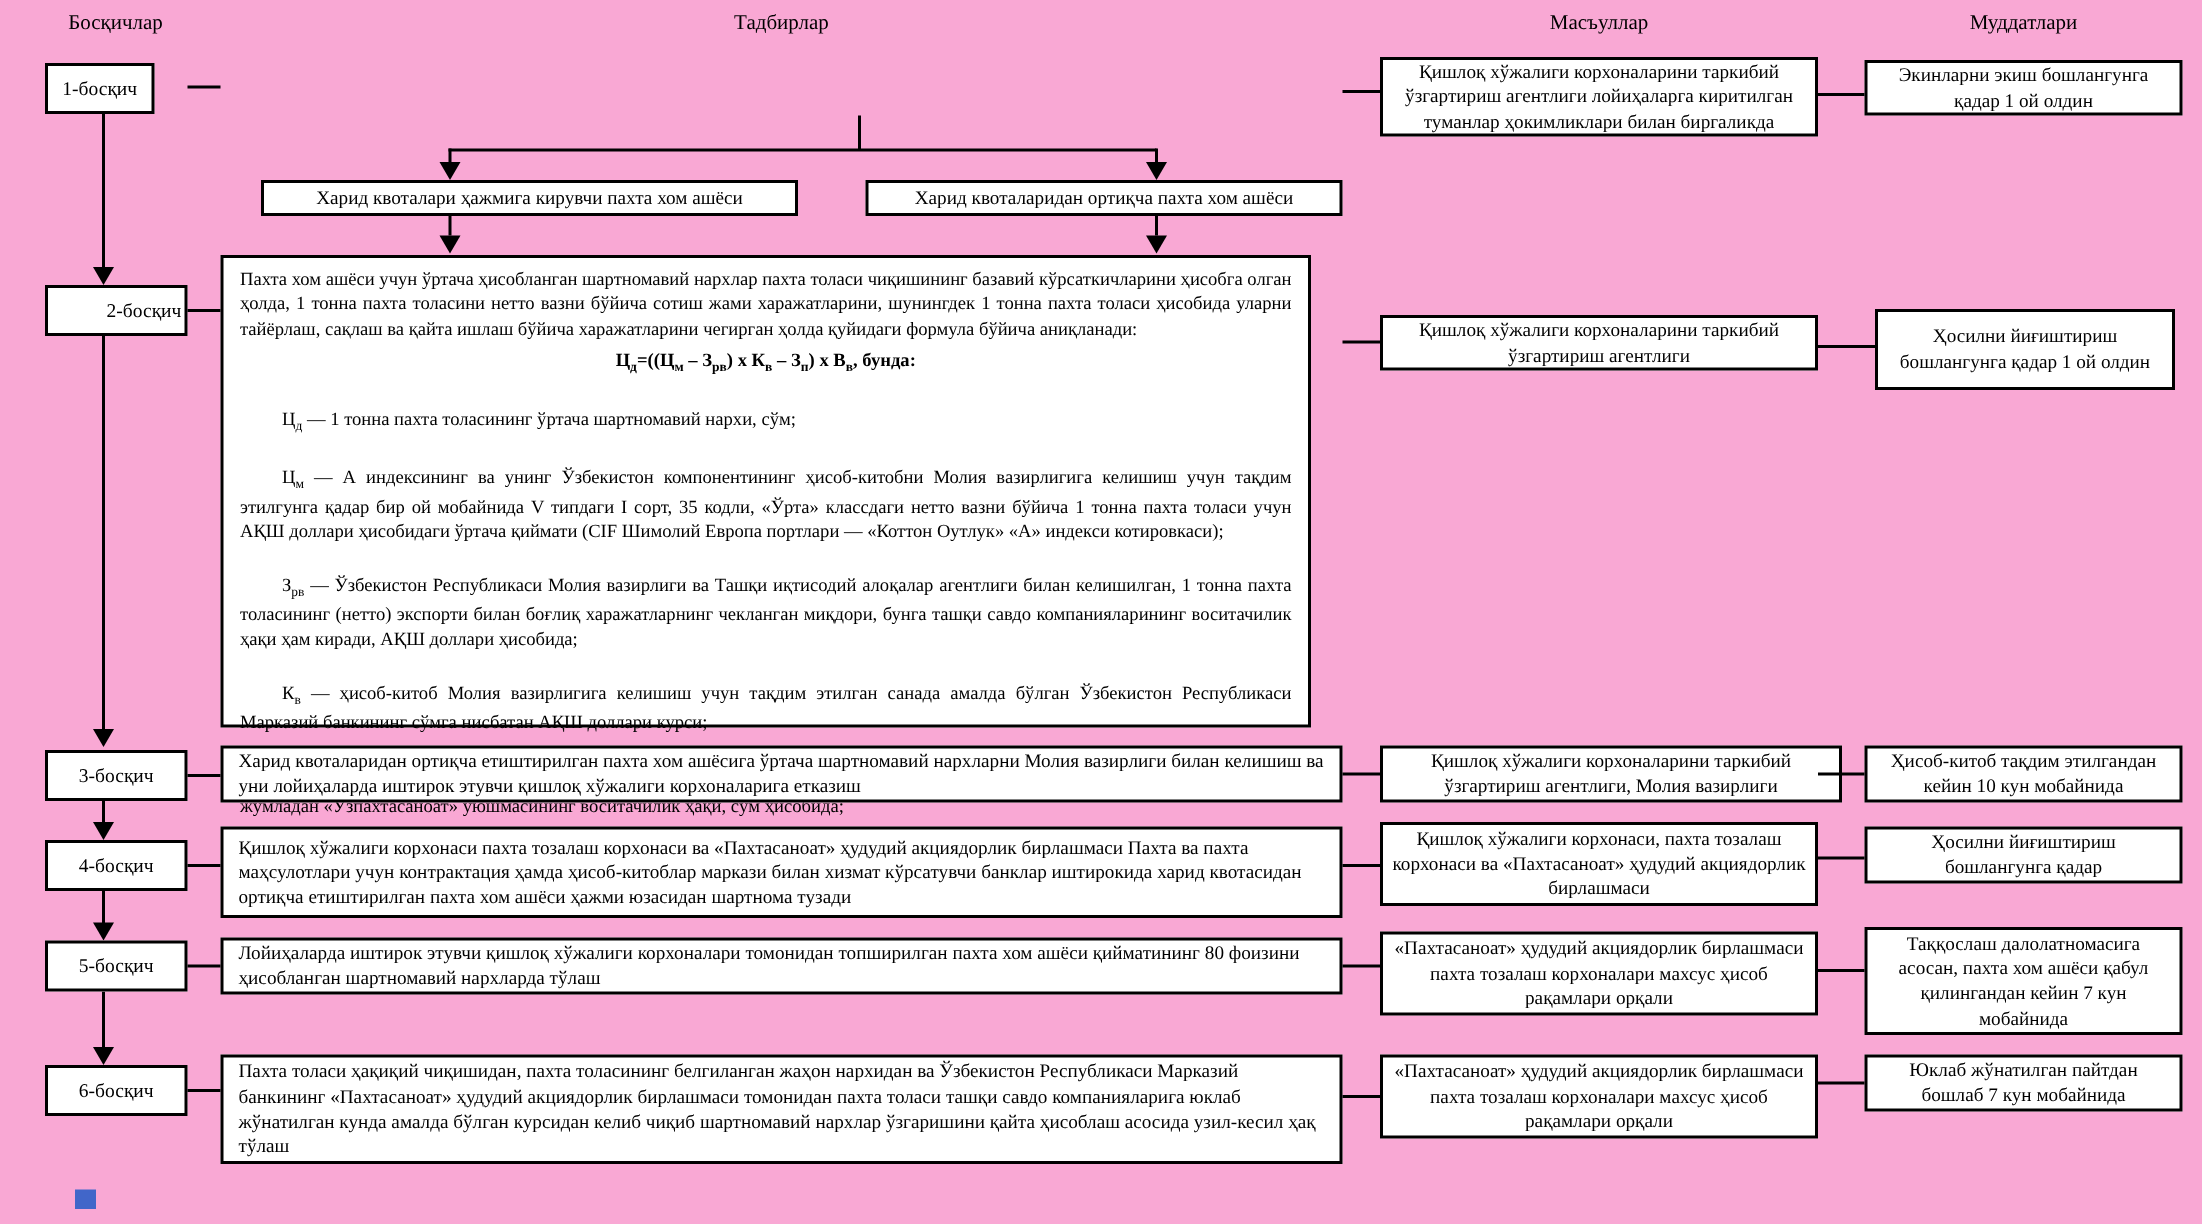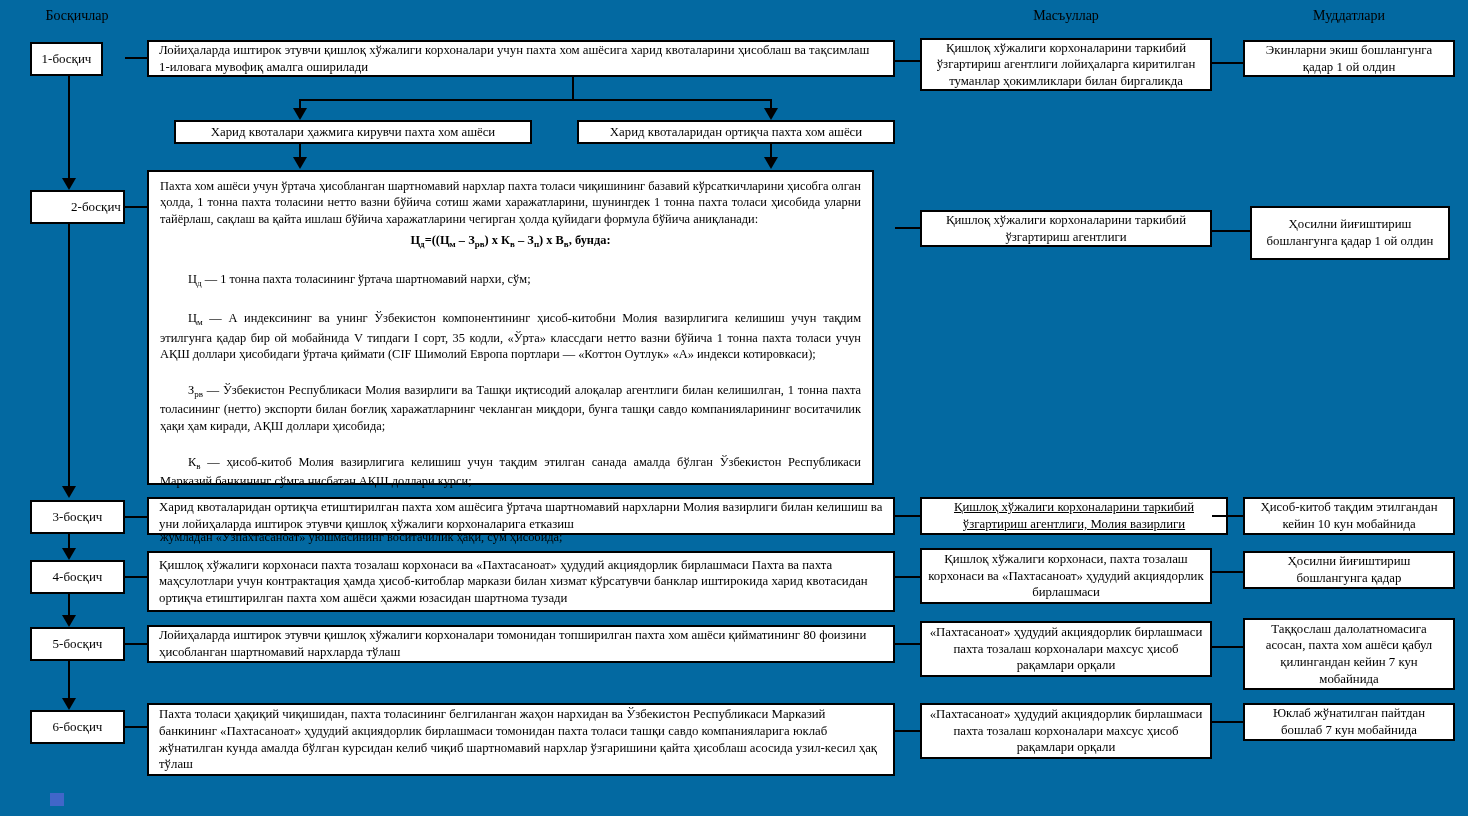--- a/index.html
+++ b/index.html
@@ -1,17 +1,17 @@
 <!DOCTYPE html>
 <html><head>
 <meta charset="utf-8">
 <style>
   html,body{margin:0;padding:0;background:#fff;}
   .canvas{
-    position:relative;width:1468px;height:816px;background:#0369a1;
+    position:relative;width:1468px;height:816px;background:#f9a8d4;
     font-family:"Liberation Serif","DejaVu Serif",serif;color:#000;
     overflow:hidden;
   }
   .hdr{position:absolute;font-size:14px;text-align:center;}
   .box{position:absolute;border:2px solid #000;background:#fff;box-sizing:border-box;
        font-size:12.8px;line-height:1.3;}
   .cbox{display:flex;align-items:center;justify-content:center;text-align:center;padding:2px 6px;}
   .lbox{display:flex;align-items:center;text-align:left;padding:3px 10px;}
   .stage{display:flex;align-items:center;justify-content:center;text-align:center;font-size:13px;}
   .bigbox{padding:6px 11px;font-size:12.4px;line-height:1.31;}
@@ -25,27 +25,25 @@
   .arr{position:absolute;width:0;height:0;border-left:7px solid transparent;
        border-right:7px solid transparent;border-top:12px solid #000;}
   .artifact{position:absolute;left:50px;top:793px;width:14px;height:13px;}
 </style>
 </head>
 <body>
 
 <div class="canvas">
 
   <div class="hdr" style="left:17px;top:8px;width:120px;">Босқичлар</div>
+  <div class="hdr" style="left:147px;top:8px;width:748px;">Тадбирлар</div>
   <div class="hdr" style="left:920px;top:8px;width:292px;">Масъуллар</div>
   <div class="hdr" style="left:1243px;top:8px;width:212px;">Муддатлари</div>
 
   <div class="box stage" style="left:30px;top:42px;width:73px;height:34px;">1-босқич</div>
-  <div class="box lbox" style="left:147px;top:40px;width:748px;height:37px;">
-    <span>Лойиҳаларда иштирок этувчи қишлоқ хўжалиги корхоналари учун пахта хом ашёсига харид квоталарини ҳисоблаш ва тақсимлаш 1-иловага мувофиқ амалга оширилади</span>
-  </div>
   <div class="box cbox" style="left:920px;top:38px;width:292px;height:53px;">Қишлоқ хўжалиги корхоналарини таркибий ўзгартириш агентлиги лойиҳаларга киритилган туманлар ҳокимликлари билан биргаликда</div>
   <div class="box cbox" style="left:1243px;top:40px;width:212px;height:37px;">Экинларни экиш бошлангунга қадар 1 ой олдин</div>
   <div class="hline" style="left:125px;top:57px;width:22px;"></div>
   <div class="hline" style="left:895px;top:60px;width:25px;"></div>
   <div class="hline" style="left:1212px;top:62px;width:31px;"></div>
 
   <div class="vline" style="left:572px;top:77px;height:23px;"></div>
   <div class="hline" style="left:299px;top:99px;width:472px;"></div>
   <div class="vline" style="left:299px;top:99px;height:10px;"></div>
   <div class="arr" style="left:293px;top:108px;"></div>
@@ -89,21 +87,21 @@
   <div class="box cbox" style="left:920px;top:210px;width:292px;height:37px;">Қишлоқ хўжалиги корхоналарини таркибий ўзгартириш агентлиги</div>
   <div class="box cbox" style="left:1250px;top:206px;width:200px;height:54px;">Ҳосилни йиғиштириш бошлангунга қадар 1 ой олдин</div>
   <div class="hline" style="left:125px;top:206px;width:22px;"></div>
   <div class="hline" style="left:895px;top:227px;width:25px;"></div>
   <div class="hline" style="left:1212px;top:230px;width:38px;"></div>
 
   <div class="box stage" style="left:30px;top:500px;width:95px;height:34px;text-align:center;">3-босқич</div>
   <div class="box lbox" style="left:147px;top:497px;width:748px;height:38px;">
     <span>Харид квоталаридан ортиқча етиштирилган пахта хом ашёсига ўртача шартномавий нархларни Молия вазирлиги билан келишиш ва уни лойиҳаларда иштирок этувчи қишлоқ хўжалиги корхоналарига етказиш</span>
   </div>
-  <div class="box cbox" style="left:920px;top:497px;width:308px;height:38px;text-decoration:underline;">Қишлоқ хўжалиги корхоналарини таркибий ўзгартириш агентлиги, Молия вазирлиги</div>
+  <div class="box cbox" style="left:920px;top:497px;width:308px;height:38px;">Қишлоқ хўжалиги корхоналарини таркибий ўзгартириш агентлиги, Молия вазирлиги</div>
   <div class="box cbox" style="left:1243px;top:497px;width:212px;height:38px;font-family:Liberation Serif, serif;">Ҳисоб-китоб тақдим этилгандан кейин 10 кун мобайнида</div>
   <div class="hline" style="left:125px;top:516px;width:22px;"></div>
   <div class="hline" style="left:895px;top:515px;width:25px;"></div>
   <div class="hline" style="left:1212px;top:515px;width:31px;"></div>
 
   <div class="box stage" style="left:30px;top:560px;width:95px;height:34px;">4-босқич</div>
   <div class="box lbox" style="left:147px;top:551px;width:748px;height:61px;">
     <span>Қишлоқ хўжалиги корхонаси пахта тозалаш корхонаси ва «Пахтасаноат» ҳудудий акциядорлик бирлашмаси Пахта ва пахта маҳсулотлари учун контрактация ҳамда ҳисоб-китоблар маркази билан хизмат кўрсатувчи банклар иштирокида харид квотасидан ортиқча етиштирилган пахта хом ашёси ҳажми юзасидан шартнома тузади</span>
   </div>
   <div class="box cbox" style="left:920px;top:548px;width:292px;height:56px;">Қишлоқ хўжалиги корхонаси, пахта тозалаш корхонаси ва «Пахтасаноат» ҳудудий акциядорлик бирлашмаси</div>

